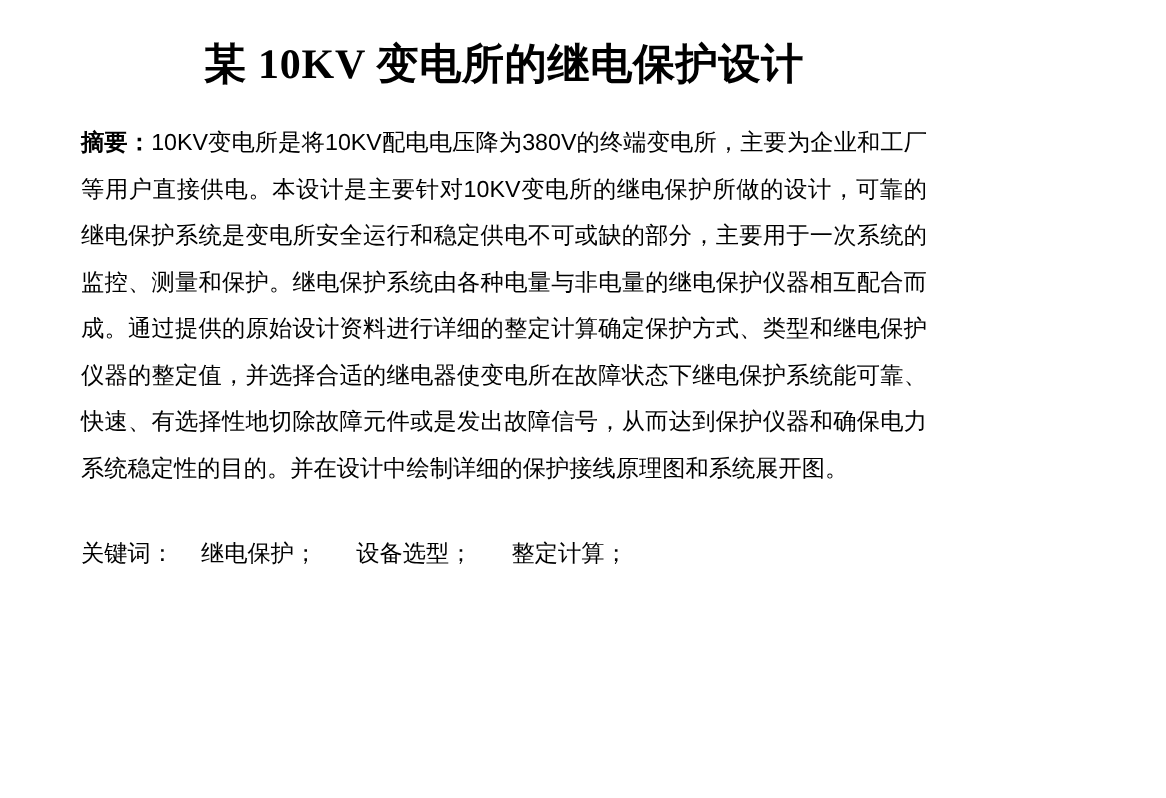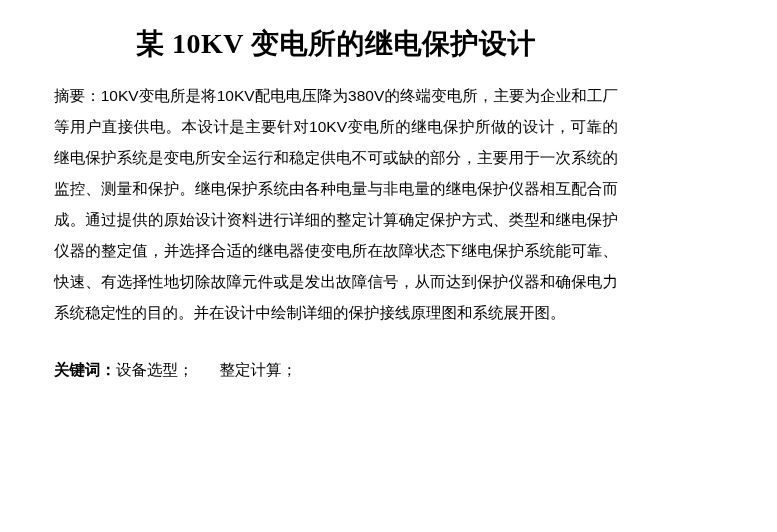--- a/index.html
+++ b/index.html
@@ -31,30 +31,31 @@
     font-family: "Liberation Serif", "DejaVu Serif", serif;
   }
   .abstract-block {
     font-size: 15.5px;
     line-height: 2.0;
     text-align: justify;
     text-justify: inter-ideograph;
     font-family: "Liberation Sans", sans-serif;
   }
   .abstract-block .lead {
-    font-weight: normal;
+    font-weight: bold;
   }
   .keywords-block {
     margin-top: 26px;
     font-size: 15.5px;
     line-height: 2.0;
     font-family: "Liberation Sans", sans-serif;
   }
   .keywords-block .kw-label {
-    font-weight: bold;
+    font-weight: normal;
+    margin-right: 18px;
   }
   .keywords-block .kw-item {
     margin-right: 26px;
     white-space: nowrap;
   }
   .kw-row {
     display: flex;
     flex-wrap: wrap;
     align-items: baseline;
   }
@@ -66,18 +67,19 @@
 
   <h1 class="doc-title">某 10KV 变电所的继电保护设计</h1>
 
   <div class="abstract-block">
     <span class="lead">摘要：</span><span>10KV变电所是将10KV配电电压降为380V的终端变电所，主要为企业和工厂等用户直接供电。本设计是主要针对10KV变电所的继电保护所做的设计，可靠的继电保护系统是变电所安全运行和稳定供电不可或缺的部分，主要用于一次系统的监控、测量和保护。继电保护系统由各种电量与非电量的继电保护仪器相互配合而成。通过提供的原始设计资料进行详细的整定计算确定保护方式、类型和继电保护仪器的整定值，并选择合适的继电器使变电所在故障状态下继电保护系统能可靠、快速、有选择性地切除故障元件或是发出故障信号，从而达到保护仪器和确保电力系统稳定性的目的。并在设计中绘制详细的保护接线原理图和系统展开图。</span>
   </div>
 
   <div class="keywords-block">
     <div class="kw-row">
       <span class="kw-label">关键词：</span>
+      <span class="kw-item">继电保护；</span>
       <span class="kw-item">设备选型；</span>
       <span class="kw-item">整定计算；</span>
     </div>
   </div>
 
 </div>
 
 </body></html>

